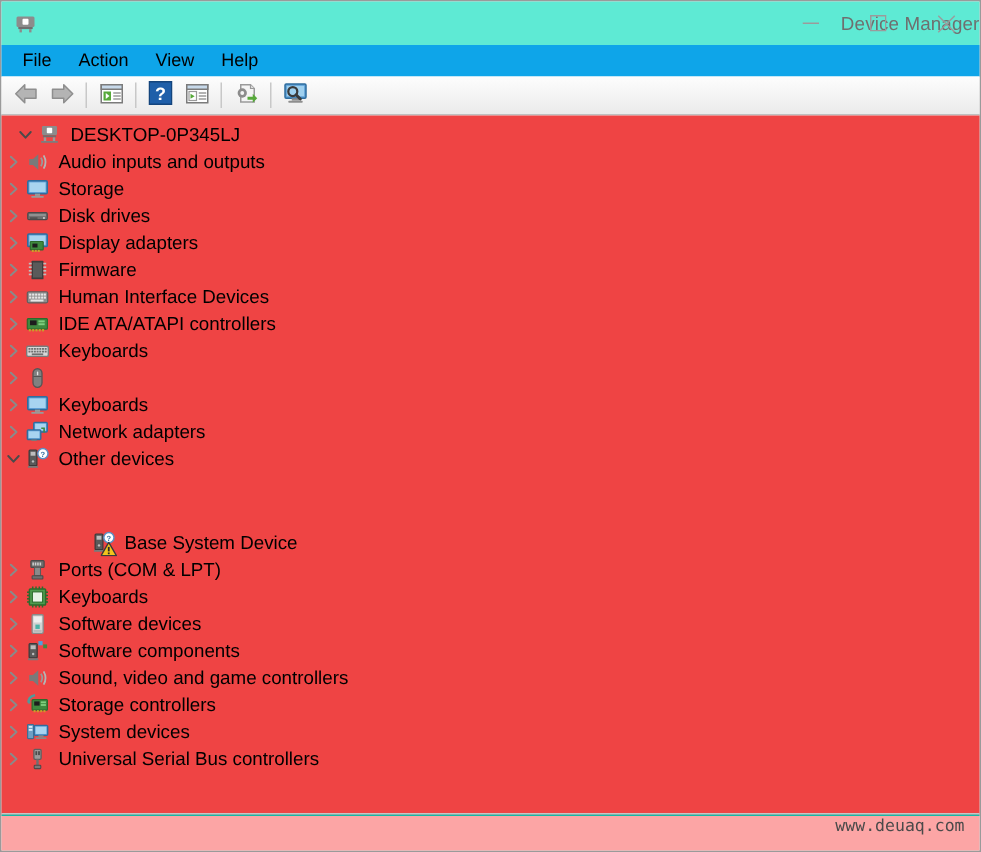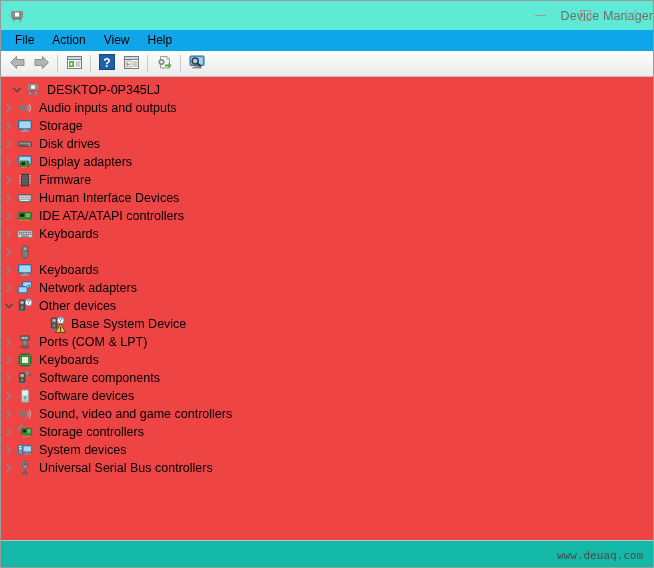--- a/index.html
+++ b/index.html
@@ -137,29 +137,29 @@
     justify-content: center;
     position: relative;
   }
   .node-label {
     font-size: 12.5px;
     color: #000000;
     line-height: 16px;
   }
   .lvl0 { padding-left: 8px; }
   .lvl1 { }
-  .lvl2 { padding-left: 32px; }
+  .lvl2 { padding-left: 44px; margin-top: 38px; }
   
   #statusbar {
     height: 23px;
     min-height: 23px;
-    background: #14b8a6;
-    border-top: 3px solid #14b8a6;
-    display: flex;
-    align-items: center;
+    background: #fca5a5;
+    border-top: 1px solid #14b8a6;
+    display: flex;
+    align-items: flex-start;
     position: relative;
   }
   #status-left {
     flex: 1 1 auto;
     border-right: 1px solid #d0d0d0;
   }
   #status-right {
     width: 216px;
     flex: 0 0 auto;
     display: flex;
@@ -640,45 +640,45 @@
         <span class="node-label">Keyboards</span>
       </div>
       <div class="tree-row lvl1">
         <span class="twisty">
           <svg width="10" height="10" viewBox="0 0 10 10">
             <path d="M3.2 1.5 L7 5 L3.2 8.5" fill="none" stroke="#8a8a8a" stroke-width="1.3" stroke-linecap="round" stroke-linejoin="round"></path>
           </svg>
         </span>
         <span class="node-icon">
           <svg width="16" height="16" viewBox="0 0 16 16">
+            <rect x="4.4" y="1.8" width="7.4" height="12.4" rx="0.8" fill="#d2d2d2" stroke="#8a8a8a" stroke-width="0.9"></rect>
+            <rect x="5.4" y="3" width="5.4" height="4" fill="#eeeeee"></rect>
+            <rect x="6.6" y="8.4" width="2.9" height="2.9" fill="#4ab3a8"></rect>
+            <rect x="5.4" y="12.2" width="5.4" height="0.9" fill="#b0b0b0"></rect>
+          </svg>
+        </span>
+        <span class="node-label">Software devices</span>
+      </div>
+      <div class="tree-row lvl1">
+        <span class="twisty">
+          <svg width="10" height="10" viewBox="0 0 10 10">
+            <path d="M3.2 1.5 L7 5 L3.2 8.5" fill="none" stroke="#8a8a8a" stroke-width="1.3" stroke-linecap="round" stroke-linejoin="round"></path>
+          </svg>
+        </span>
+        <span class="node-icon">
+          <svg width="16" height="16" viewBox="0 0 16 16">
             <rect x="2.4" y="3" width="5.4" height="9.6" rx="0.6" fill="#5a5a5a" stroke="#3a3a3a" stroke-width="0.8"></rect>
             <rect x="3.4" y="4.2" width="3.4" height="2.6" fill="#bdbdbd"></rect>
             <circle cx="5.1" cy="10" r="0.8" fill="#bdbdbd"></circle>
             <rect x="1.6" y="12.8" width="7" height="1.3" rx="0.4" fill="#7a7a7a"></rect>
             <rect x="8.6" y="1.4" width="2.8" height="2.8" fill="#4aa3dd"></rect>
             <rect x="11.8" y="3.6" width="2.6" height="2.6" fill="#3f8a3f"></rect>
           </svg>
         </span>
         <span class="node-label">Software components</span>
-      </div>
-      <div class="tree-row lvl1">
-        <span class="twisty">
-          <svg width="10" height="10" viewBox="0 0 10 10">
-            <path d="M3.2 1.5 L7 5 L3.2 8.5" fill="none" stroke="#8a8a8a" stroke-width="1.3" stroke-linecap="round" stroke-linejoin="round"></path>
-          </svg>
-        </span>
-        <span class="node-icon">
-          <svg width="16" height="16" viewBox="0 0 16 16">
-            <rect x="4.4" y="1.8" width="7.4" height="12.4" rx="0.8" fill="#d2d2d2" stroke="#8a8a8a" stroke-width="0.9"></rect>
-            <rect x="5.4" y="3" width="5.4" height="4" fill="#eeeeee"></rect>
-            <rect x="6.6" y="8.4" width="2.9" height="2.9" fill="#4ab3a8"></rect>
-            <rect x="5.4" y="12.2" width="5.4" height="0.9" fill="#b0b0b0"></rect>
-          </svg>
-        </span>
-        <span class="node-label">Software devices</span>
       </div>
       <div class="tree-row lvl1">
         <span class="twisty">
           <svg width="10" height="10" viewBox="0 0 10 10">
             <path d="M3.2 1.5 L7 5 L3.2 8.5" fill="none" stroke="#8a8a8a" stroke-width="1.3" stroke-linecap="round" stroke-linejoin="round"></path>
           </svg>
         </span>
         <span class="node-icon">
           <svg width="16" height="16" viewBox="0 0 16 16">
             <path d="M2.5 6 L5 6 L8.5 2.8 L8.5 13.2 L5 10 L2.5 10 Z" fill="#7a7a7a"></path>

